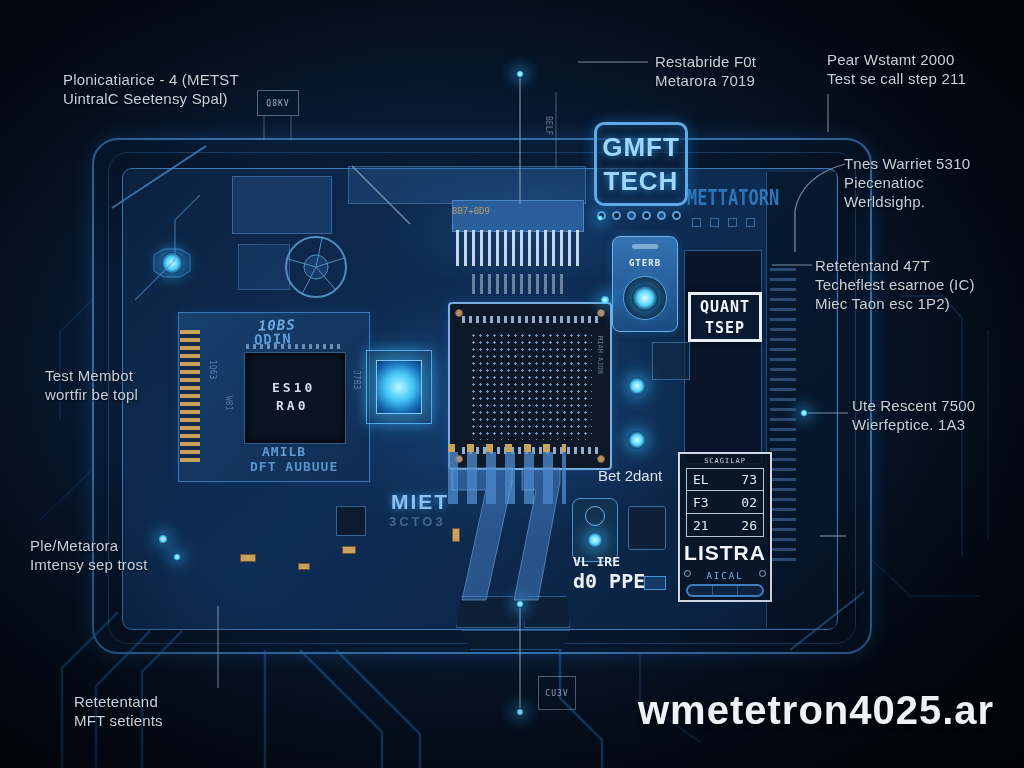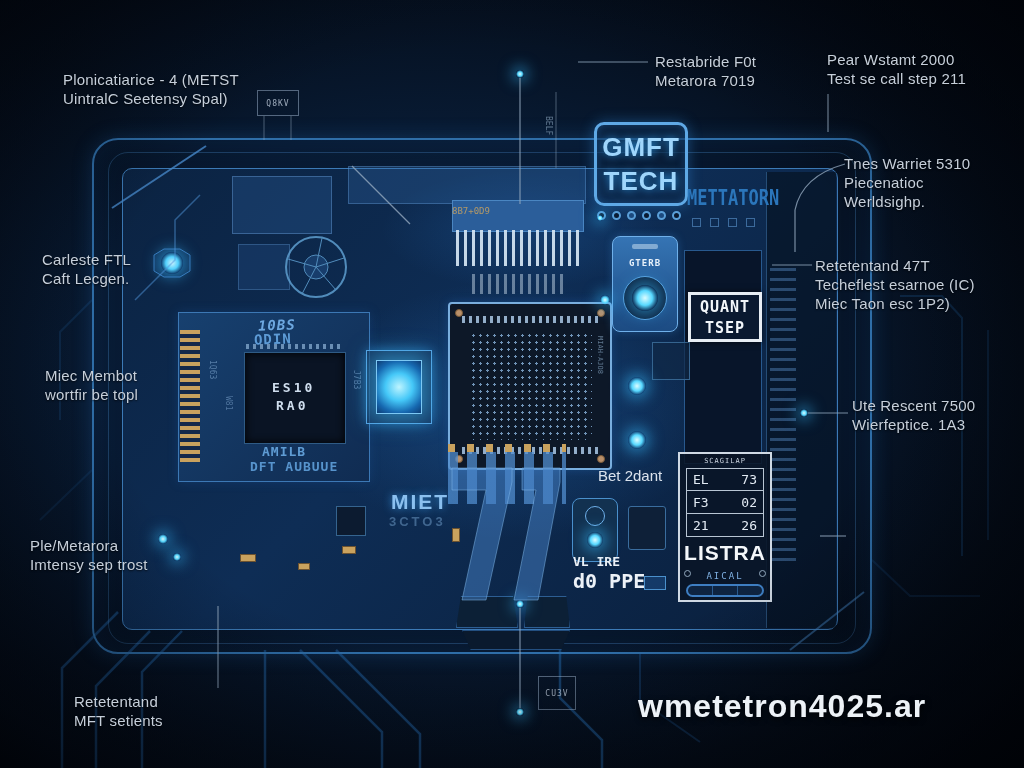--- a/index.html
+++ b/index.html
@@ -254,32 +254,28 @@
   </div>
   <div class="lbl" style="left:815px;top:256px">
     <div>Retetentand 47T</div>
     <div>Techeflest esarnoe (IC)</div>
     <div>Miec Taon esc 1P2)</div>
   </div>
   <div class="lbl" style="left:852px;top:396px">
     <div>Ute Rescent 7500</div>
     <div>Wierfeptice. 1A3</div>
   </div>
-  <div class="lbl" style="left:42px;top:250px">
-    <div>Carleste FTL</div>
-    <div>Caft Lecgen.</div>
-  </div>
   <div class="lbl" style="left:45px;top:366px">
-    <div>Miec Membot</div>
+    <div>Test Membot</div>
     <div>wortfir be topl</div>
   </div>
   <div class="lbl" style="left:30px;top:536px">
     <div>Ple/Metarora</div>
     <div>Imtensy sep trost</div>
   </div>
   <div class="lbl" style="left:74px;top:692px">
     <div>Retetentand</div>
     <div>MFT setients</div>
   </div>
 
-  <div class="abs" style="left:638px;top:688px;font-size:32px;font-weight:bold;color:#edf2f7;letter-spacing:1px;text-shadow:0 2px 6px rgba(0,0,0,.8);z-index:12">wmetetron4025.ar</div>
+  <div class="abs" style="left:638px;top:688px;font-size:40px;font-weight:bold;color:#edf2f7;letter-spacing:1px;text-shadow:0 2px 6px rgba(0,0,0,.8);z-index:12">wmetetron4025.ar</div>
 
 </div>
 
 </body></html>

